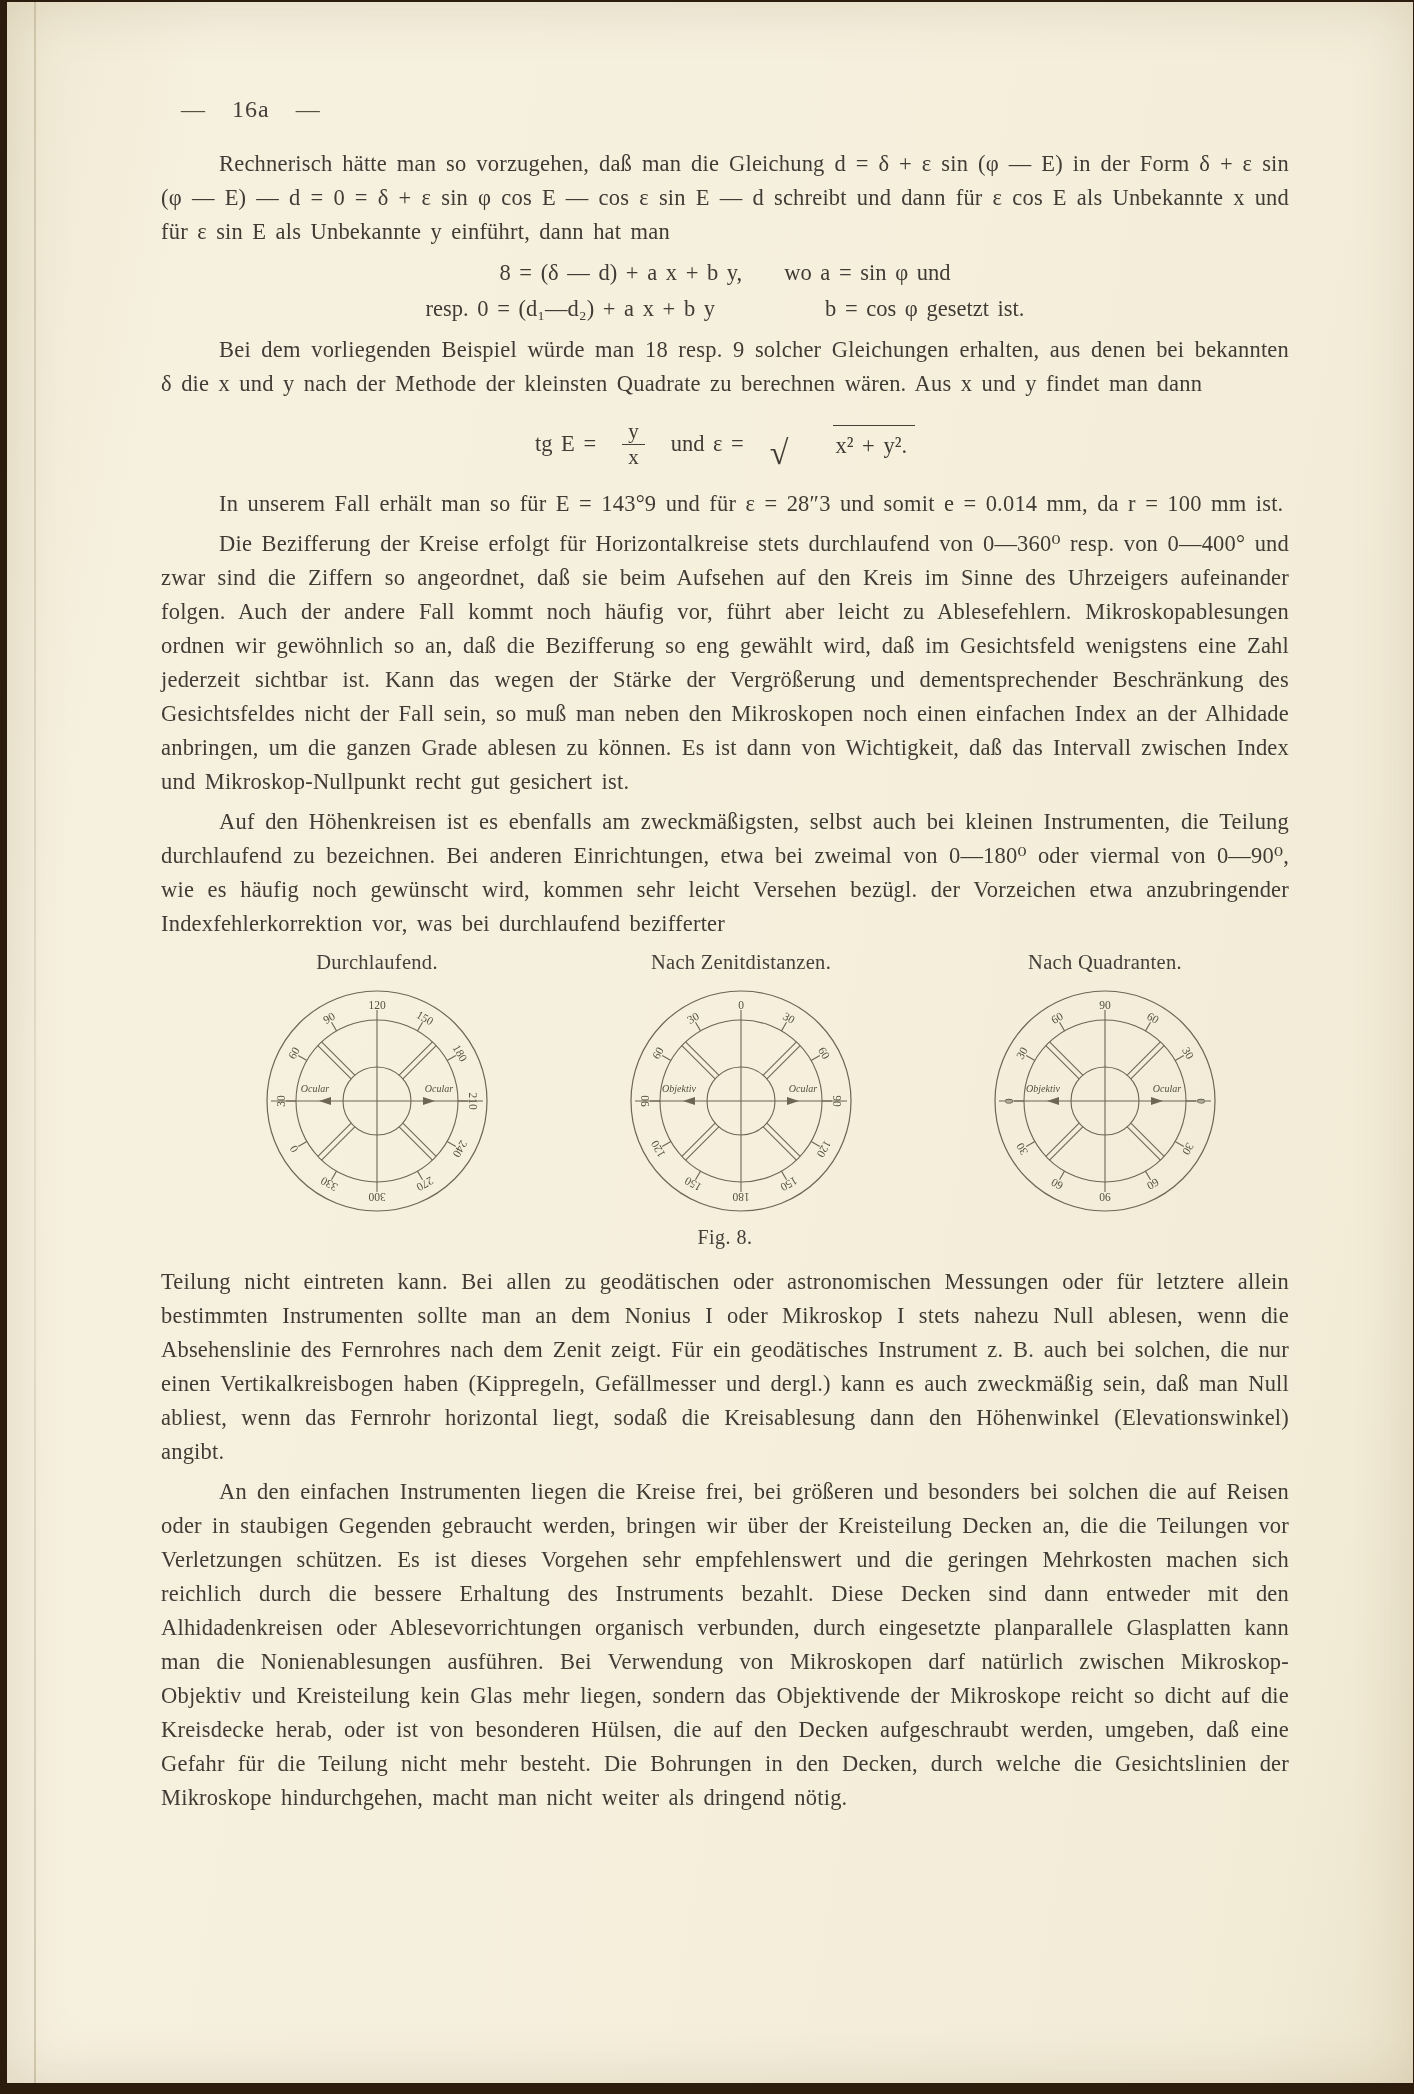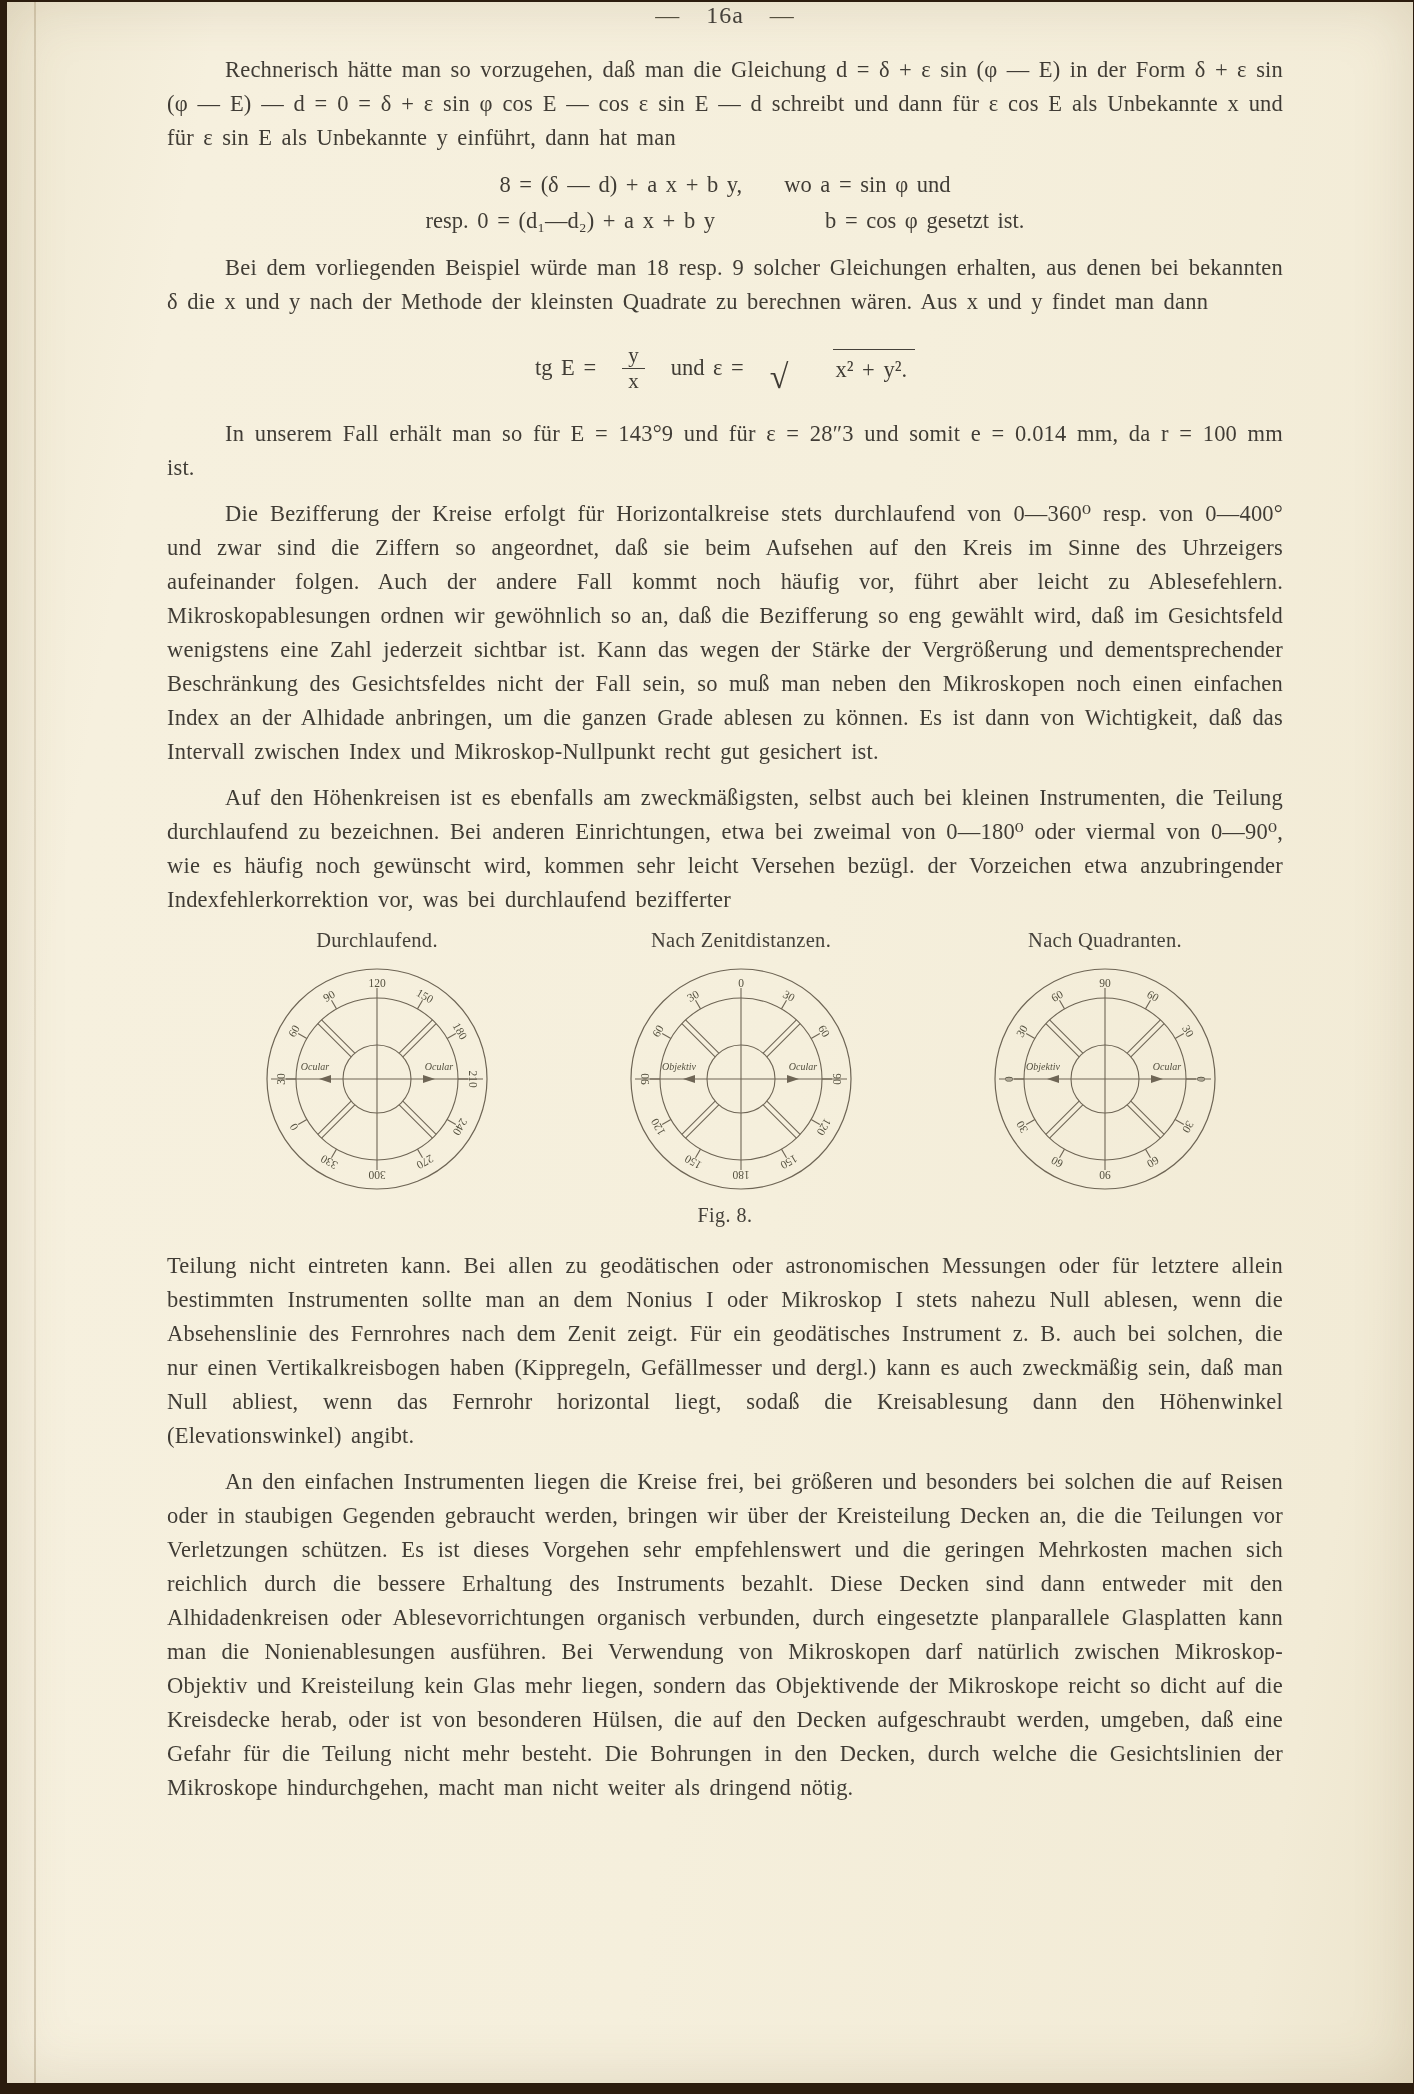--- a/index.html
+++ b/index.html
@@ -9,24 +9,24 @@
     font-family:"Liberation Serif","DejaVu Serif",serif;
   }
   .page{
     position:absolute;left:7px;top:2px;right:1px;bottom:11px;
     background:linear-gradient(100deg,#efe8d2 0%,#f6f0de 12%,#f5efdc 55%,#f2ebd6 90%,#ece4cc 100%);
     box-shadow:inset 0 0 60px rgba(120,95,55,.18);
   }
   .crease{position:absolute;left:27px;top:0;bottom:0;width:2px;
     background:linear-gradient(to bottom,rgba(140,118,80,.28),rgba(140,118,80,.12) 60%,rgba(140,118,80,.3));}
   .content{position:absolute;left:148px;top:0;width:1140px;color:#3e3a33;}
-  .header{text-align:center;font-size:24px;letter-spacing:1px;color:#45413a;}
+  .header{margin-top:94px;font-size:24px;letter-spacing:1px;color:#45413a;}
   .header .hdash{margin:0 26px;color:#55503f;}
   p.body{
-    margin:12px;font-size:22.5px;line-height:34px;text-align:justify;
+    margin:6px;font-size:22.5px;line-height:34px;text-align:justify;
     word-spacing:3.5px;letter-spacing:.2px;hyphens:none;color:#403c35;
   }
   p.indent{text-indent:58px;}
   .eqline{
     text-align:center;font-size:22.5px;line-height:36px;height:36px;
     color:#403c35;word-spacing:3px;
   }
   .eqline .gap{margin-left:42px;}
   .eqline .gap2{margin-left:110px;}
   .eq3{height:74px;display:flex;align-items:center;justify-content:center;gap:26px;}

